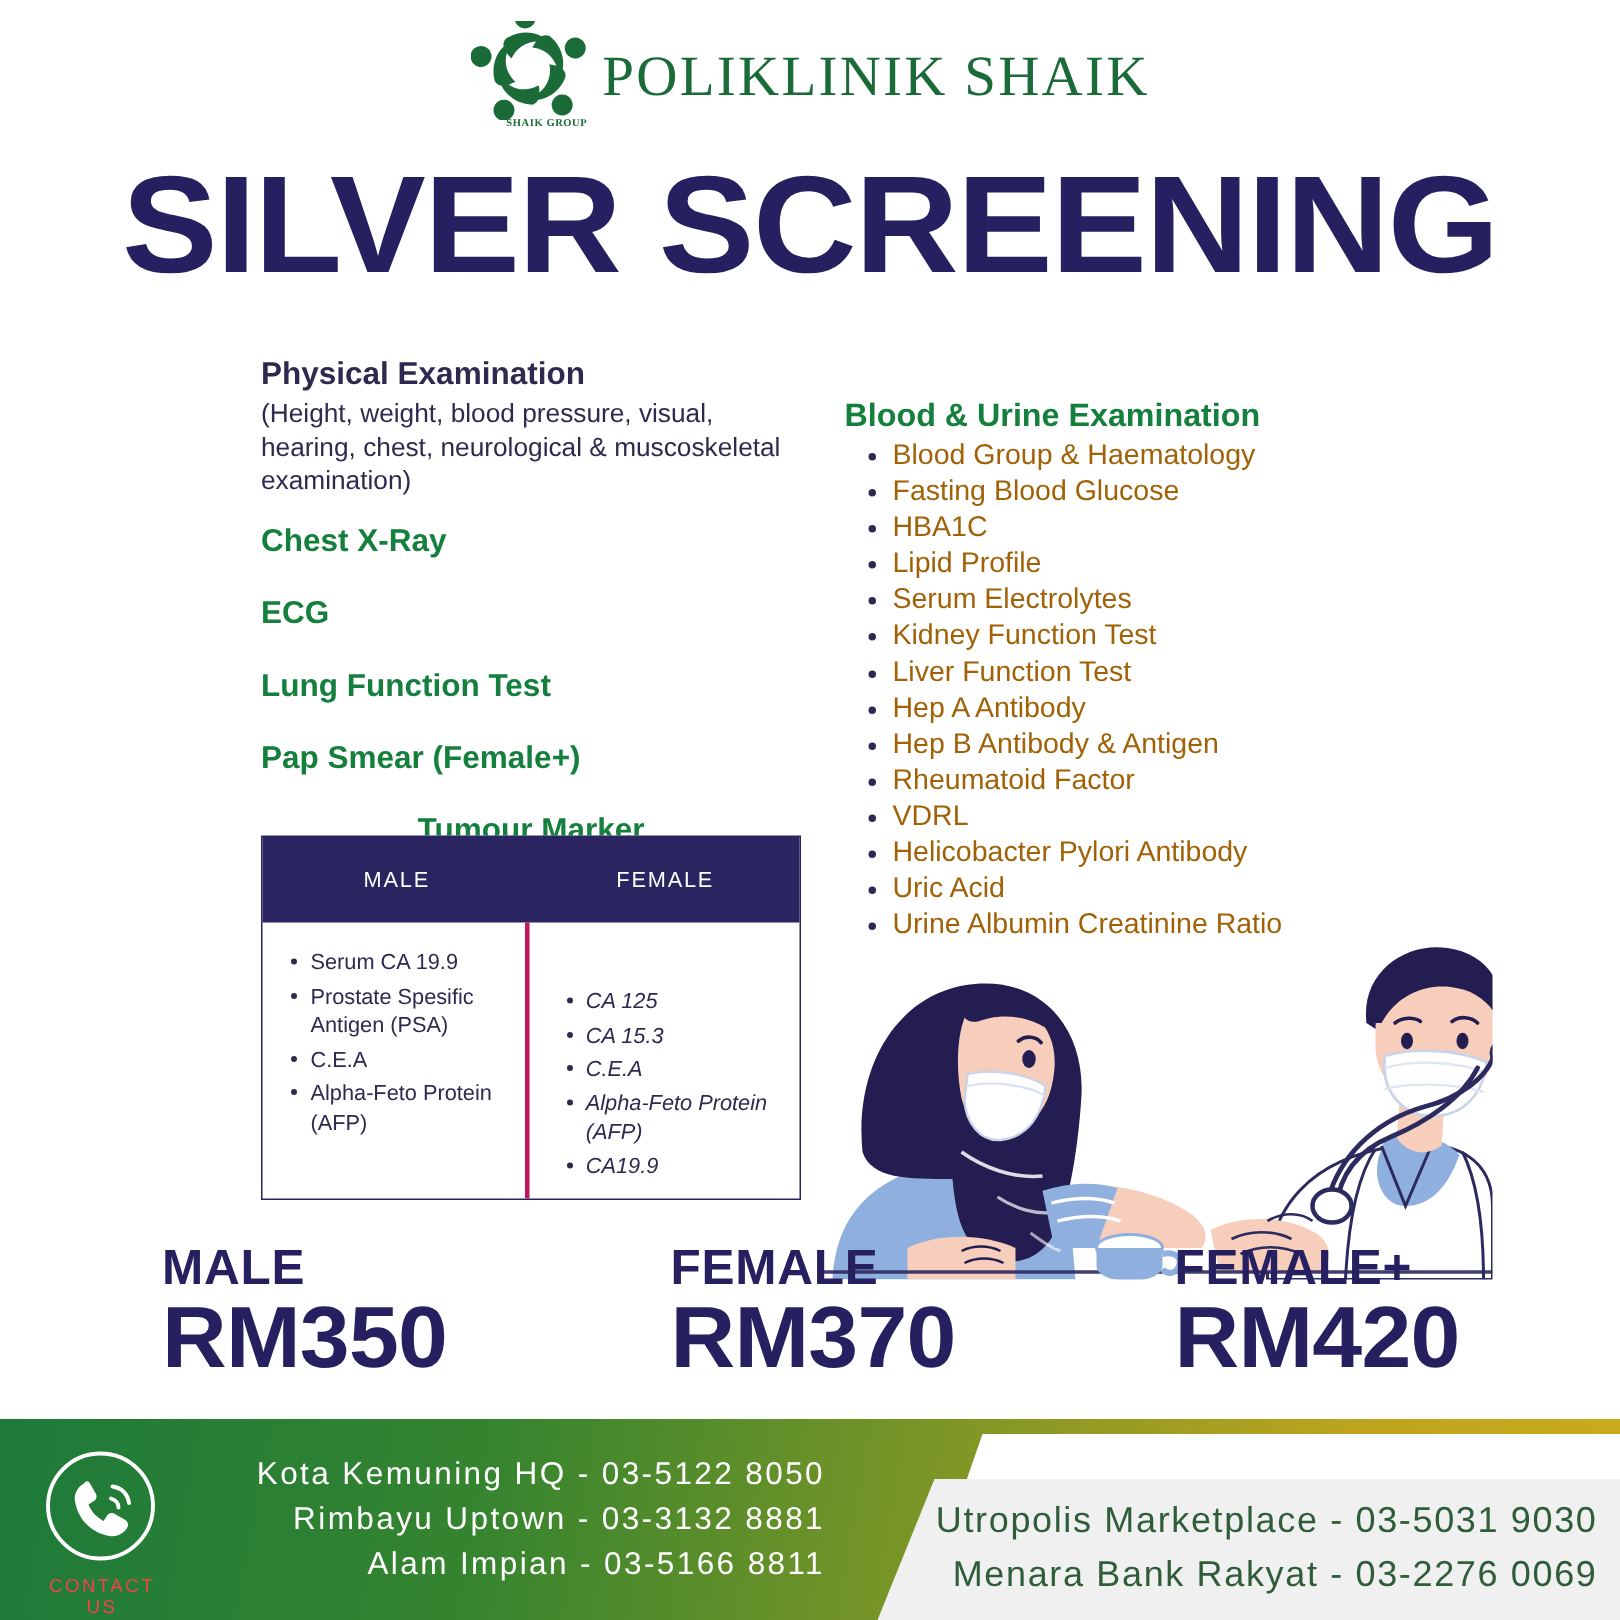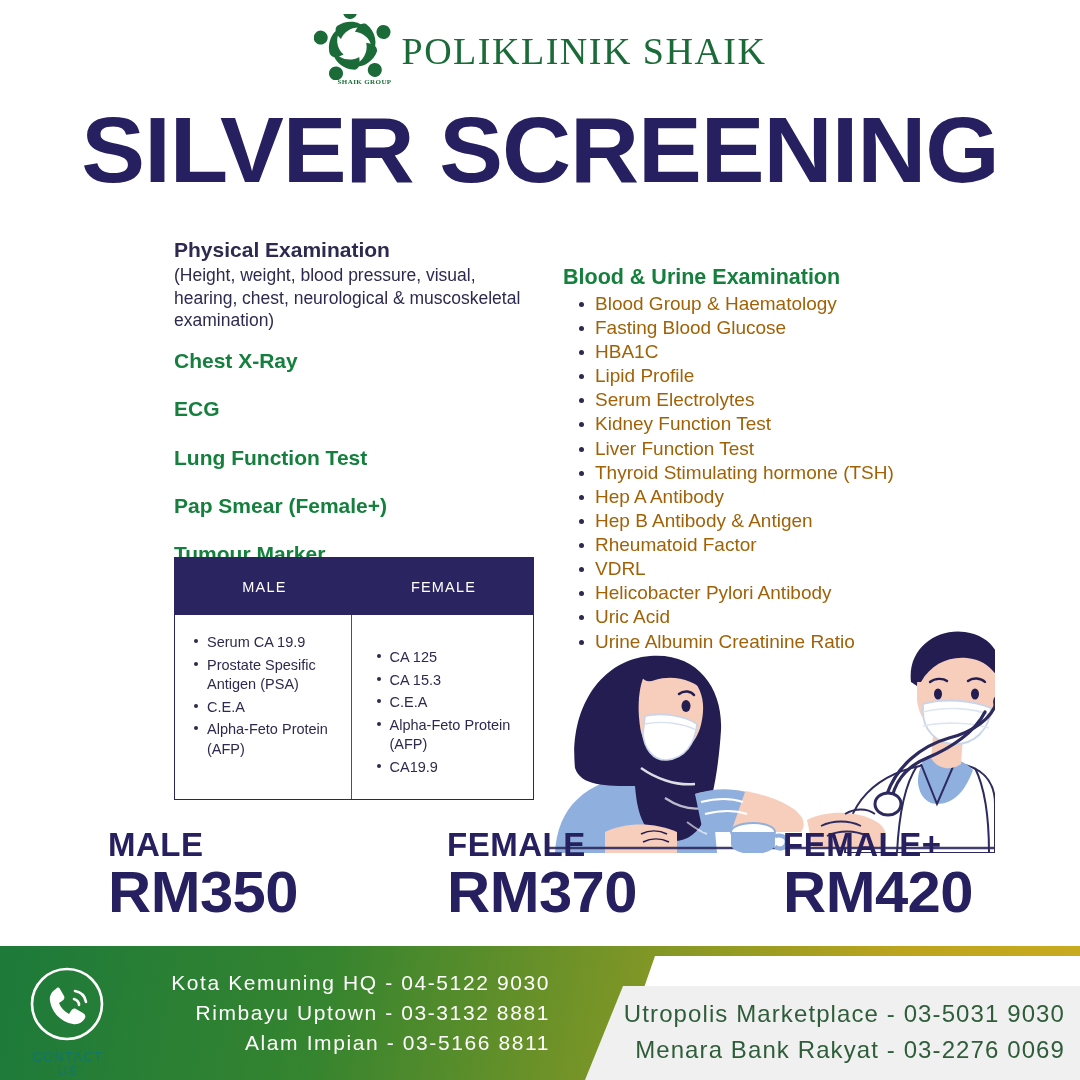--- a/index.html
+++ b/index.html
@@ -49,21 +49,21 @@
     margin:0 0 2px 0;
   }
   .sec-note{
     font-size:17.5px;font-weight:400;color:#2e2a4f;line-height:1.28;
     margin:0 0 18px 0;
   }
   .item{
     font-size:21px;font-weight:700;color:#15803d;line-height:1.15;
     margin:0 0 24px 0;
   }
-  .item.last{margin-bottom:6px;}
+  .item.last{margin-bottom:6px;text-align:center;}
 
   .blood-head{
     font-size:21.5px;font-weight:700;color:#15803d;margin:0 0 2px 0;line-height:1.2;
   }
   ul.blood{
     list-style:none;margin:0;padding:0 0 0 32px;
   }
   ul.blood li{
     position:relative;font-size:19px;line-height:1.165;color:#a16207;
     padding:0 0 2px 0;
@@ -82,22 +82,22 @@
     display:flex;height:57px;background:#2a2560;
   }
   .tm-head div{
     flex:1;display:flex;align-items:center;justify-content:center;
     color:#fff;font-size:14.5px;letter-spacing:1.2px;font-weight:400;
   }
   .tm-body{display:flex;height:184px;}
   .tm-cell{
     flex:1;box-sizing:border-box;padding:18px 6px 0 10px;
   }
-  .tm-cell.left{border-right:1px solid #be185d;}
-  .tm-cell.right{padding-top:33px;padding-left:16px;}
+  .tm-cell.left{border-right:3px solid #be185d;}
+  .tm-cell.right{padding-top:44px;padding-left:16px;font-style:italic;}
   .tm-cell ul{list-style:none;margin:0;padding:0 0 0 22px;}
   .tm-cell li{
     position:relative;font-size:14.5px;line-height:1.35;color:#2e2a4f;
     margin-bottom:3px;
   }
   .tm-cell li::before{
     content:"";position:absolute;left:-13px;top:6px;
     width:4px;height:4px;border-radius:50%;background:#2e2a4f;
   }
 
@@ -128,21 +128,21 @@
     position:absolute;left:585px;top:986px;width:495px;height:94px;
     background:#f0f0f0;
     clip-path:polygon(38px 0, 495px 0, 495px 94px, 0 94px);
   }
   .contact-icon{
     position:absolute;left:28px;top:965px;width:78px;height:78px;
   }
   .contact-icon svg{display:block;width:78px;height:78px;}
   .contact-label{
     position:absolute;left:20px;top:1050px;width:96px;text-align:center;
-    color:#0f766e;font-size:12.5px;letter-spacing:1.6px;
+    color:#ef4444;font-size:12.5px;letter-spacing:1.6px;
   }
   .contact-lines{
     position:absolute;left:120px;top:968px;width:430px;text-align:right;
     color:#ffffff;font-size:21px;letter-spacing:1.6px;line-height:1.44;
   }
   .contact-lines div{white-space:nowrap;}
   .branch-lines{
     position:absolute;left:620px;top:996px;width:445px;text-align:right;
     color:#2f5d3a;font-size:24px;letter-spacing:1.1px;line-height:1.5;
   }
@@ -201,21 +201,20 @@
   <div class="col-right">
     <div class="blood-head">Blood &amp; Urine Examination</div>
     <ul class="blood">
       <li>Blood Group &amp; Haematology</li>
       <li>Fasting Blood Glucose</li>
       <li>HBA1C</li>
       <li>Lipid Profile</li>
       <li>Serum Electrolytes</li>
       <li>Kidney Function Test</li>
       <li>Liver Function Test</li>
-      <li>Thyroid Stimulating hormone (TSH)</li>
       <li>Hep A Antibody</li>
       <li>Hep B Antibody &amp; Antigen</li>
       <li>Rheumatoid Factor</li>
       <li>VDRL</li>
       <li>Helicobacter Pylori Antibody</li>
       <li>Uric Acid</li>
       <li>Urine Albumin Creatinine Ratio</li>
     </ul>
   </div>
 
@@ -348,21 +347,21 @@
     <svg viewBox="0 0 78 78" xmlns="http://www.w3.org/2000/svg" aria-hidden="true">
       <circle cx="39" cy="39" r="35" fill="none" stroke="#ffffff" stroke-width="2.6"></circle>
       <path d="M28 24 C 24 26, 21 31, 22 36 C 24 48, 33 57, 45 59 C 50 60, 55 57, 57 53 C 58 51, 57 49, 55 48 L 48 44 C 46 43, 44 44, 43 46 L 41 49 C 36 46, 33 43, 31 38 L 34 36 C 36 35, 37 33, 36 31 L 32 24 C 31 22, 29 22, 28 24 Z" fill="#ffffff"></path>
       <path d="M47 26 C 53 27, 57 31, 58 37" fill="none" stroke="#ffffff" stroke-width="2.6" stroke-linecap="round"></path>
       <path d="M46 34 C 49 35, 51 37, 51 40" fill="none" stroke="#ffffff" stroke-width="2.6" stroke-linecap="round"></path>
     </svg>
   </div>
   <div class="contact-label">CONTACT US</div>
 
   <div class="contact-lines">
-    <div>Kota Kemuning HQ - 04-5122 9030</div>
+    <div>Kota Kemuning HQ - 03-5122 8050</div>
     <div>Rimbayu Uptown - 03-3132 8881</div>
     <div>Alam Impian - 03-5166 8811</div>
   </div>
 
   <div class="branch-lines">
     <div>Utropolis Marketplace - 03-5031 9030</div>
     <div>Menara Bank Rakyat - 03-2276 0069</div>
   </div>
 
 </div>

